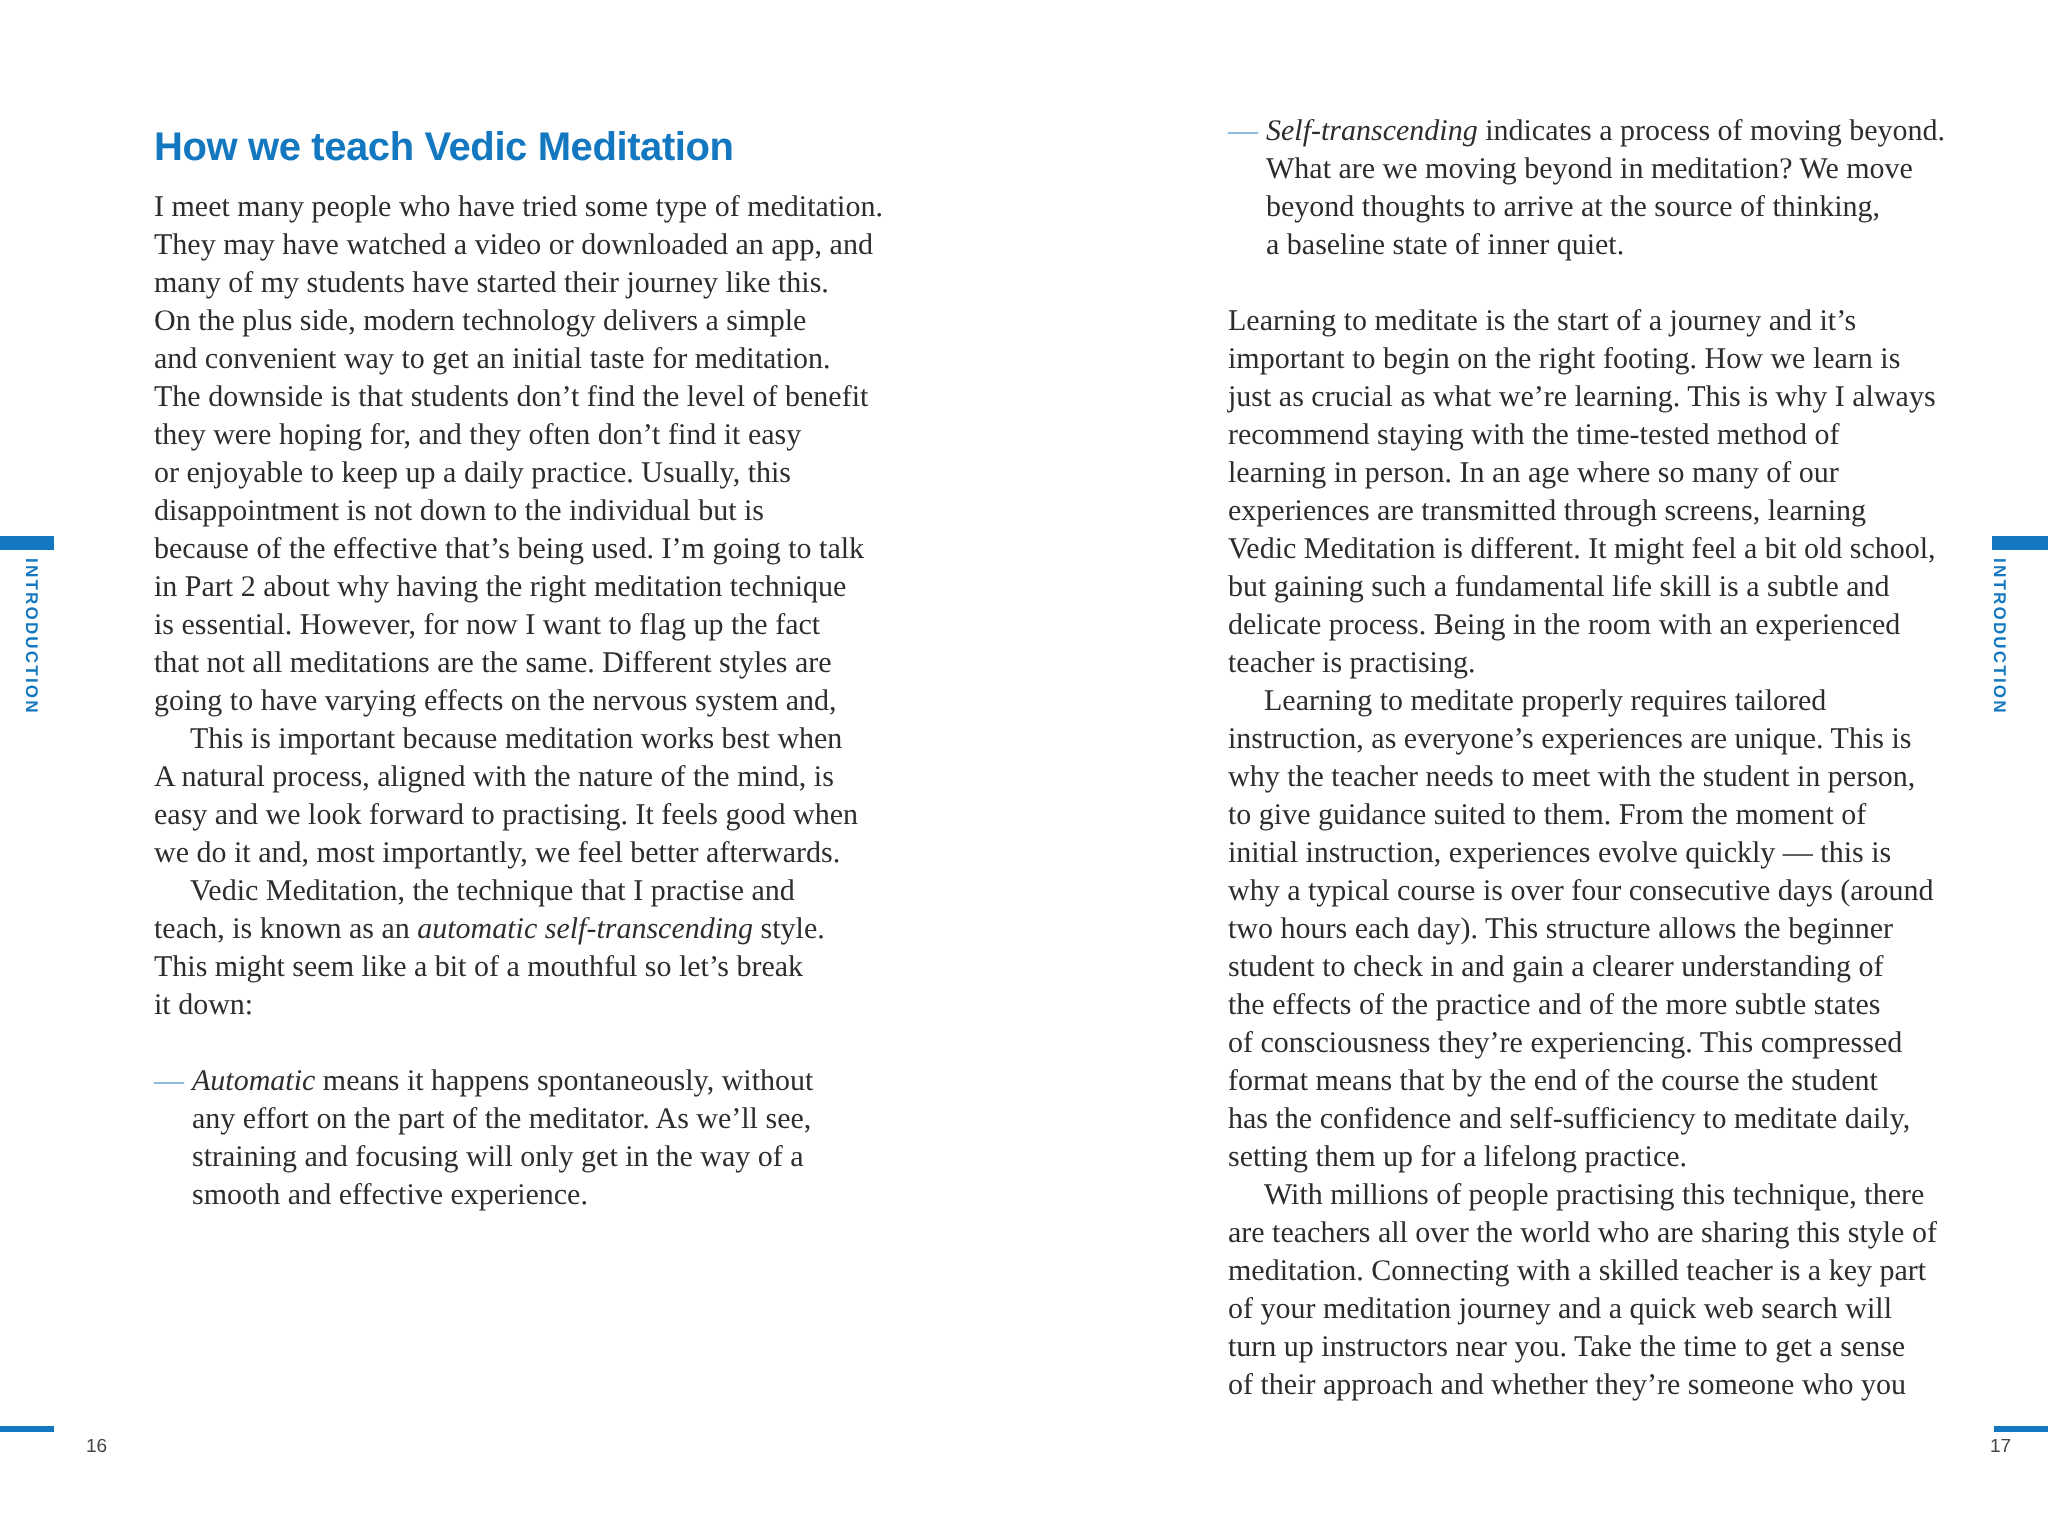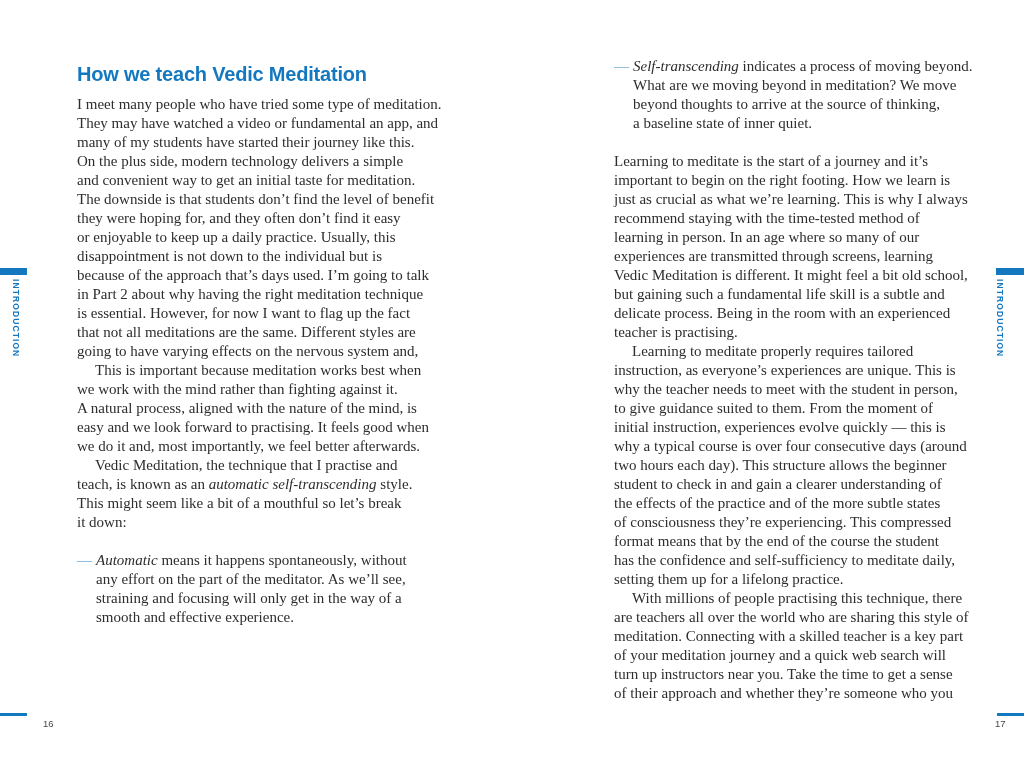--- a/index.html
+++ b/index.html
@@ -82,35 +82,34 @@
 
   <div class="tab-bar left"></div>
   <div class="tab-label left">INTRODUCTION</div>
 
   <div class="tab-bar right"></div>
   <div class="tab-label right">INTRODUCTION</div>
 
   <h1 class="heading">How we teach Vedic Meditation</h1>
   <div class="lines" id="left-lines">
       <div class="tline">I meet many people who have tried some type of meditation.</div>
-      <div class="tline">They may have watched a video or fundamental an app, and</div>
+      <div class="tline">They may have watched a video or downloaded an app, and</div>
       <div class="tline">many of my students have started their journey like this.</div>
       <div class="tline">On the plus side, modern technology delivers a simple</div>
       <div class="tline">and convenient way to get an initial taste for meditation.</div>
       <div class="tline">The downside is that students don’t find the level of benefit</div>
       <div class="tline">they were hoping for, and they often don’t find it easy</div>
       <div class="tline">or enjoyable to keep up a daily practice. Usually, this</div>
       <div class="tline">disappointment is not down to the individual but is</div>
-      <div class="tline">because of the approach that’s days used. I’m going to talk</div>
+      <div class="tline">because of the effective that’s being used. I’m going to talk</div>
       <div class="tline">in Part 2 about why having the right meditation technique</div>
       <div class="tline">is essential. However, for now I want to flag up the fact</div>
       <div class="tline">that not all meditations are the same. Different styles are</div>
       <div class="tline">going to have varying effects on the nervous system and,</div>
       <div class="tline in1">This is important because meditation works best when</div>
-      <div class="tline">we work with the mind rather than fighting against it.</div>
       <div class="tline">A natural process, aligned with the nature of the mind, is</div>
       <div class="tline">easy and we look forward to practising. It feels good when</div>
       <div class="tline">we do it and, most importantly, we feel better afterwards.</div>
       <div class="tline in1">Vedic Meditation, the technique that I practise and</div>
       <div class="tline">teach, is known as an <em>automatic self-transcending</em> style.</div>
       <div class="tline">This might seem like a bit of a mouthful so let’s break</div>
       <div class="tline">it down:</div>
       <div class="tline gap"></div>
       <div class="tline"><span class="dash">—</span><em>Automatic</em> means it happens spontaneously, without</div>
       <div class="tline in2">any effort on the part of the meditator. As we’ll see,</div>

